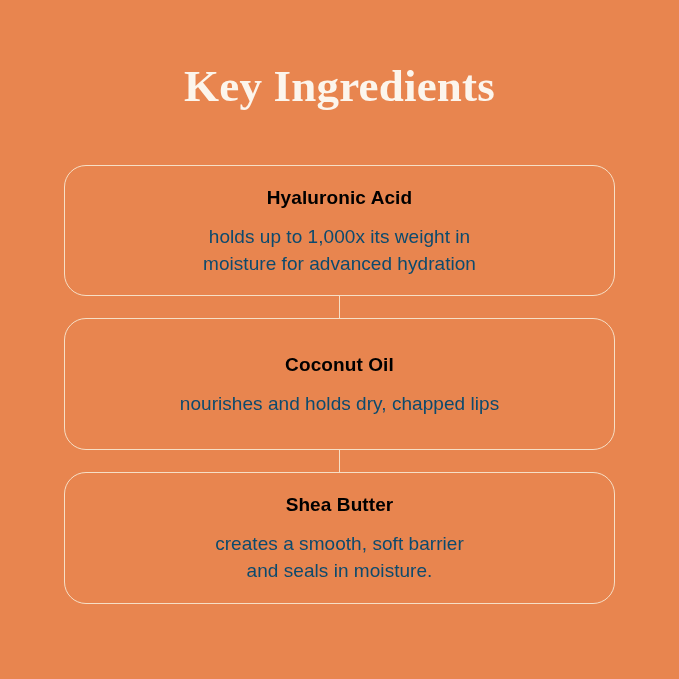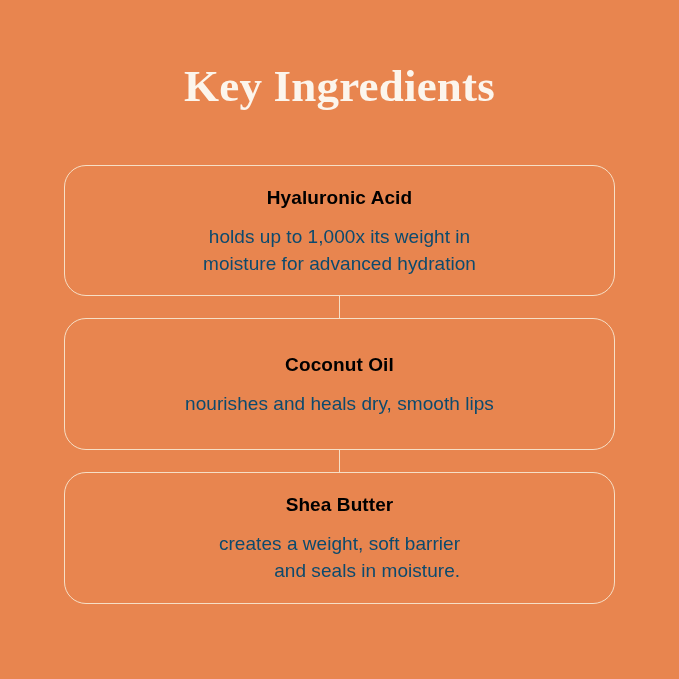--- a/index.html
+++ b/index.html
@@ -55,21 +55,21 @@
     background: transparent;
     display: flex;
     flex-direction: column;
     align-items: center;
     justify-content: center;
     text-align: center;
   }
 
   .card-1 { height: 131px; }
   .card-2 { height: 132px; }
-  .card-3 { height: 132px; text-align: right; }
+  .card-3 { height: 132px; }
 
   .card-title {
     font-family: "Liberation Sans", sans-serif;
     font-weight: 700;
     font-size: 19px;
     line-height: 26px;
     letter-spacing: 0.1px;
     color: #000000;
     margin: 0;
   }
@@ -118,25 +118,25 @@
     <div class="ingredient-card card-1">
       <div class="card-title">Hyaluronic Acid</div>
       <div class="card-desc">holds up to 1,000x its weight in
 moisture for advanced hydration</div>
     </div>
 
     <div class="connector"></div>
 
     <div class="ingredient-card card-2">
       <div class="card-title">Coconut Oil</div>
-      <div class="card-desc">nourishes and heals dry, smooth lips</div>
+      <div class="card-desc">nourishes and holds dry, chapped lips</div>
     </div>
 
     <div class="connector"></div>
 
     <div class="ingredient-card card-3">
       <div class="card-title">Shea Butter</div>
-      <div class="card-desc">creates a weight, soft barrier
+      <div class="card-desc">creates a smooth, soft barrier
 and seals in moisture.</div>
     </div>
 
   </div>
 </div>
 
 </body></html>

